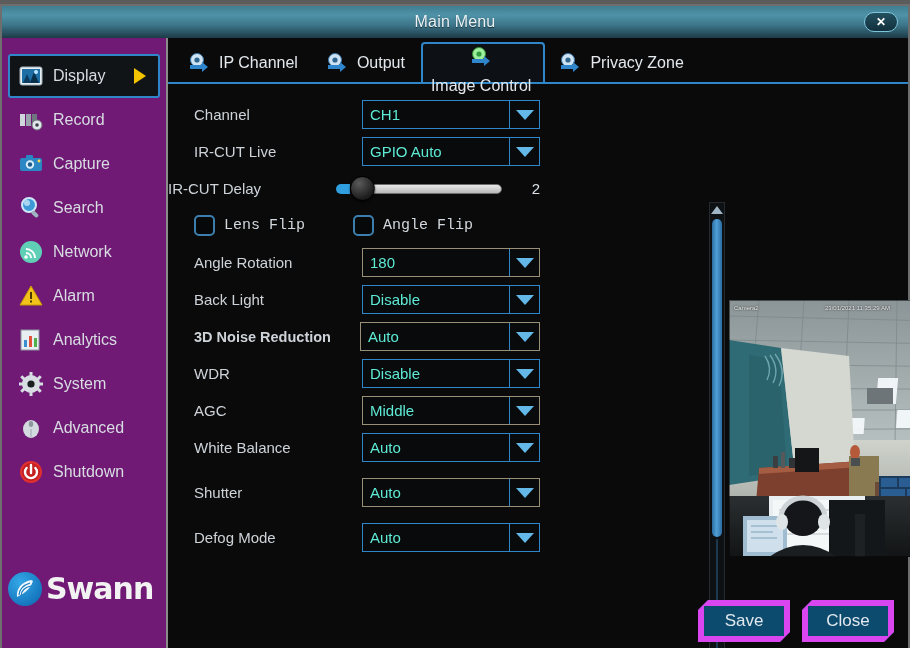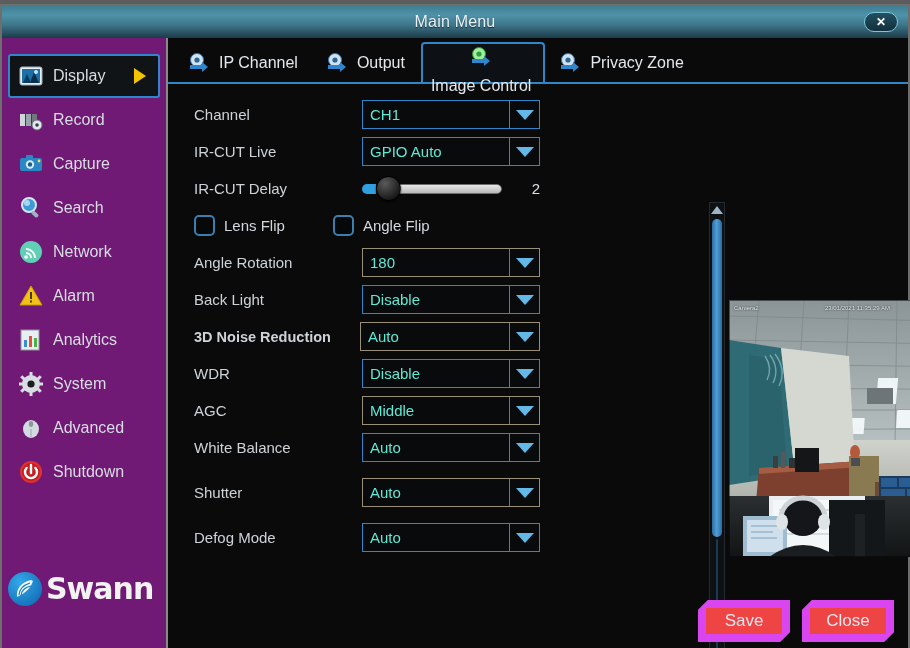--- a/index.html
+++ b/index.html
@@ -129,23 +129,23 @@
     border-left: 9px solid transparent; border-right: 9px solid transparent;
     border-top: 10px solid #63b8e8;
   }
 
   .checkrow { height: 37px; display: flex; align-items: center; padding-left: 26px; }
   .cbox { display: flex; align-items: center; cursor: pointer; }
   .cbox .box {
     width: 21px; height: 21px; border: 2px solid #3c7fae; border-radius: 5px;
     background: #06080a;
   }
-  .cbox .ctext { color: #d2d8de; font-size: 15px; margin-left: 9px; }
-
-  .sliderrow { height: 37px; display: flex; align-items: center; padding-left: 26px; }
+  .cbox .ctext { color: #d2d8de; font-size: 15px; margin-left: 9px; font-family: Liberation Mono, monospace; }
+
+  .sliderrow { height: 37px; display: flex; align-items: center; }
   .slider { width: 182px; position: relative; height: 22px; display: flex; align-items: center; }
   .strack {
     position: absolute; left: 18px; right: 14px; height: 10px; border-radius: 5px;
     background: linear-gradient(to bottom, #e9e9e9, #b8b8b8);
     border: 1px solid #6d6d6d;
   }
   .sfill {
     position: absolute; left: 0; width: 14px; height: 10px; border-radius: 5px 0 0 5px;
     background: #2f9fe0;
   }
@@ -191,21 +191,21 @@
   .ov.time { left: 96px; top: 5px; }
 
   
   .footer {
     height: 58px; flex: 0 0 58px;
     display: flex; align-items: center; justify-content: flex-end;
     padding-right: 14px; gap: 12px; background: #0a0a0a;
   }
   .btn {
     width: 92px; height: 42px;
-    background: #ef4444; border: 8px solid #d946ef;
+    background: #0c4a6e; border: 6px solid #d946ef;
     color: #e2e8ee; font-size: 17px; cursor: pointer;
     display: flex; align-items: center; justify-content: center;
     clip-path: polygon(10px 0,100% 0,100% calc(100% - 10px),calc(100% - 10px) 100%,0 100%,0 10px);
   }
 </style>
 </head>
 <body>
 
 <div class="window">
 

